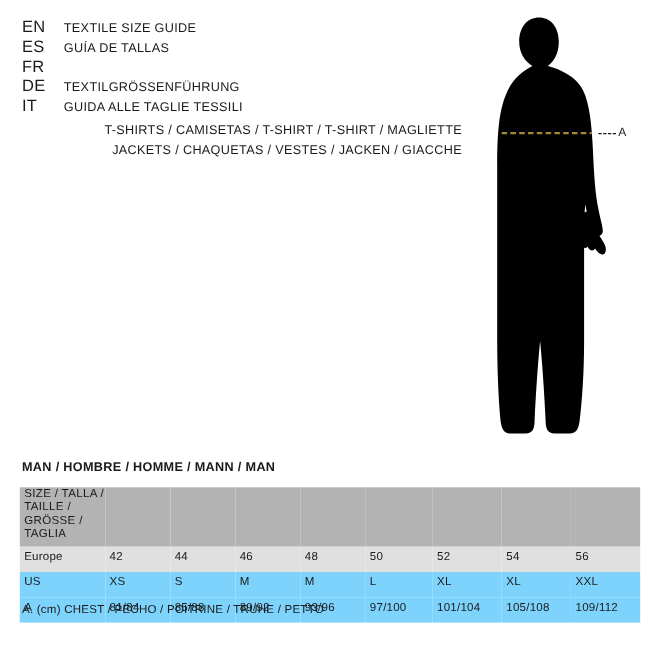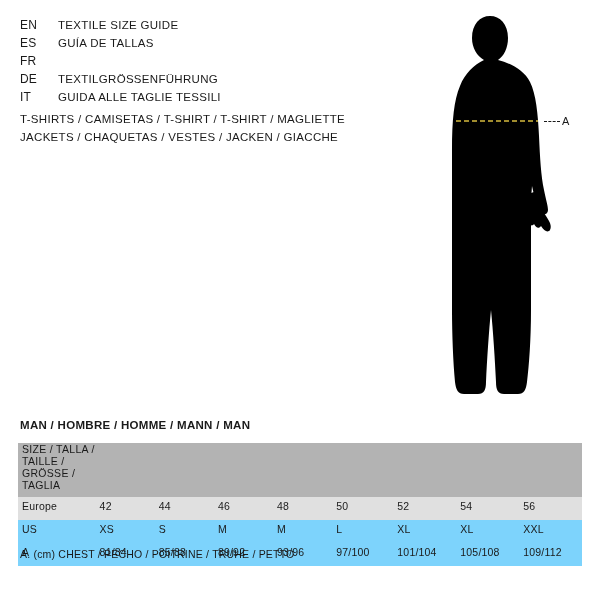--- a/index.html
+++ b/index.html
@@ -30,21 +30,21 @@
     width: 380px;
   }
   .lang-row {
     display: flex;
     align-items: baseline;
     height: 18px;
     line-height: 18px;
   }
   .lang-code {
     width: 38px;
-    font-size: 12px;
+    font-size: 15px;
     letter-spacing: 0.2px;
     color: #1a1a1a;
   }
   .lang-text {
     font-size: 11.5px;
     letter-spacing: 0.3px;
     color: #1a1a1a;
   }
 
   
@@ -52,20 +52,21 @@
     position: absolute;
     left: 20px;
     top: 110px;
     width: 400px;
   }
   .category-line {
     font-size: 11.5px;
     letter-spacing: 0.3px;
     line-height: 18px;
     color: #1a1a1a;
+    text-align: right;
   }
 
   
   .figure-wrap {
     position: absolute;
     left: 400px;
     top: 10px;
     width: 200px;
     height: 400px;
   }

